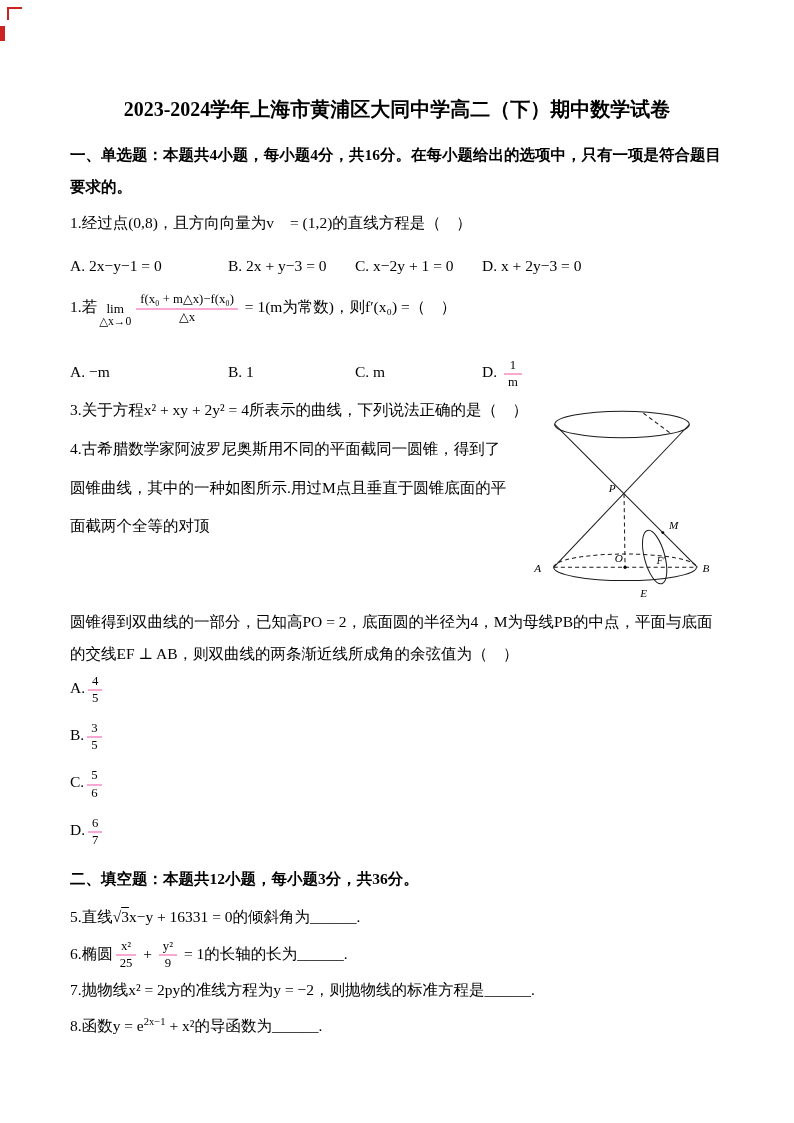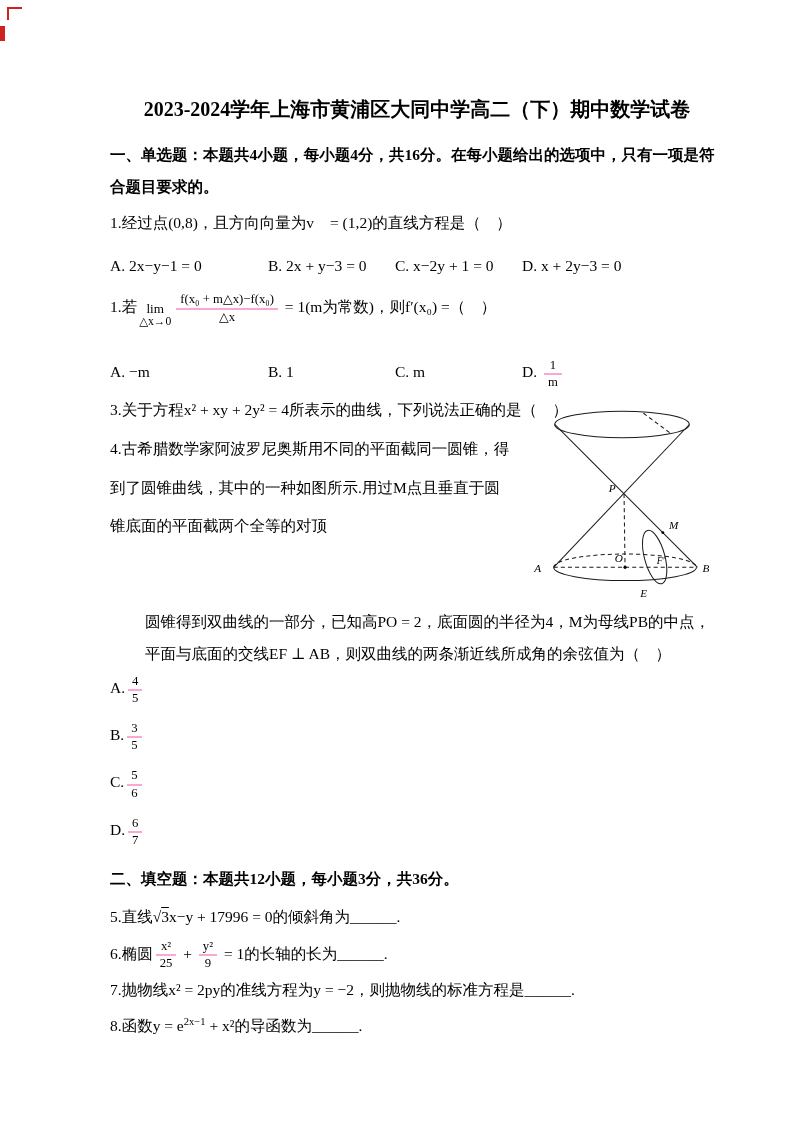--- a/index.html
+++ b/index.html
@@ -1,21 +1,21 @@
 <!DOCTYPE html>
 <html><head>
 <meta charset="utf-8">
 <style>
   html,body{margin:0;padding:0;background:#fff;}
   body{
     width:794px;height:1123px;position:relative;overflow:hidden;
     font-family:"Liberation Serif","DejaVu Serif",serif;
     color:#000;font-size:15.5px;
   }
-  .page{padding:96px 70px 0 110px;position:relative;}
+  .page{padding:96px 70px 0 70px;position:relative;}
   .mark-corner{position:absolute;left:7px;top:7px;width:13px;height:11px;
     border-left:2px solid #c22;border-top:2px solid #c22;}
   .mark-edge{position:absolute;left:0;top:26px;width:5px;height:15px;background:#c22;}
   h1{font-size:20px;font-weight:bold;text-align:center;margin:0 0 16px 0;}
   p.line{margin:0 0 4px 0;line-height:2.05;}
   .bold{font-weight:bold;}
   .opts span.opt{display:inline-block;}
   .w1{width:158px;} .w2{width:127px;} .w3{width:127px;margin-top:8px;}
   .frac{display:inline-block;vertical-align:-0.7em;text-align:center;
     line-height:1.2;font-size:0.82em;margin:0 3px;}
@@ -83,40 +83,40 @@
           <text x="146" y="122">M</text>
           <text x="14" y="165">A</text>
           <text x="179" y="165">B</text>
           <text x="93" y="155">O</text>
           <text x="134" y="157" font-size="9.5">F′</text>
           <text x="118" y="189">E</text>
         </g>
       </svg>
     </div>
     <p class="line" style="line-height:2.5;">4.古希腊数学家阿波罗尼奥斯用不同的平面截同一圆锥，得到了圆锥曲线，其中的一种如图所示.用过M点且垂直于圆锥底面的平面截两个全等的对顶</p>
-    <p class="line clear-r" style="margin-top:10px;margin-left:35px;">圆锥得到双曲线的一部分，已知高PO = 2，底面圆的半径为4，M为母线PB的中点，平面与底面的交线EF ⊥ AB，则双曲线的两条渐近线所成角的余弦值为（　）</p>
+    <p class="line clear-r" style="margin-top:10px;">圆锥得到双曲线的一部分，已知高PO = 2，底面圆的半径为4，M为母线PB的中点，平面与底面的交线EF ⊥ AB，则双曲线的两条渐近线所成角的余弦值为（　）</p>
 
     <p class="opt-frac">
       <span>A.</span><span class="frac"><span class="fn">4</span><span class="fd">5</span></span>
     </p>
     <p class="opt-frac">
       <span>B.</span><span class="frac"><span class="fn">3</span><span class="fd">5</span></span>
     </p>
     <p class="opt-frac">
       <span>C.</span><span class="frac"><span class="fn">5</span><span class="fd">6</span></span>
     </p>
     <p class="opt-frac">
       <span>D.</span><span class="frac"><span class="fn">6</span><span class="fd">7</span></span>
     </p>
   </div>
 
   <p class="line bold sec2">二、填空题：本题共12小题，每小题3分，共36分。</p>
 
   <p class="qline">
-    <span>5.直线</span><span>√</span><span class="rad">3</span><span>x−y + 17996 = 0的倾斜角为______.</span>
+    <span>5.直线</span><span>√</span><span class="rad">3</span><span>x−y + 16331 = 0的倾斜角为______.</span>
   </p>
 
   <p class="qline">
     <span>6.椭圆</span><span class="frac"><span class="fn">x²</span><span class="fd">25</span></span><span> + </span><span class="frac"><span class="fn">y²</span><span class="fd">9</span></span><span> = 1的长轴的长为______.</span>
   </p>
 
   <p class="qline">7.抛物线x² = 2py的准线方程为y = −2，则抛物线的标准方程是______.</p>
 
   <p class="qline">
     <span>8.函数y = e</span><sup>2x−1</sup><span> + x²的导函数为______.</span>

